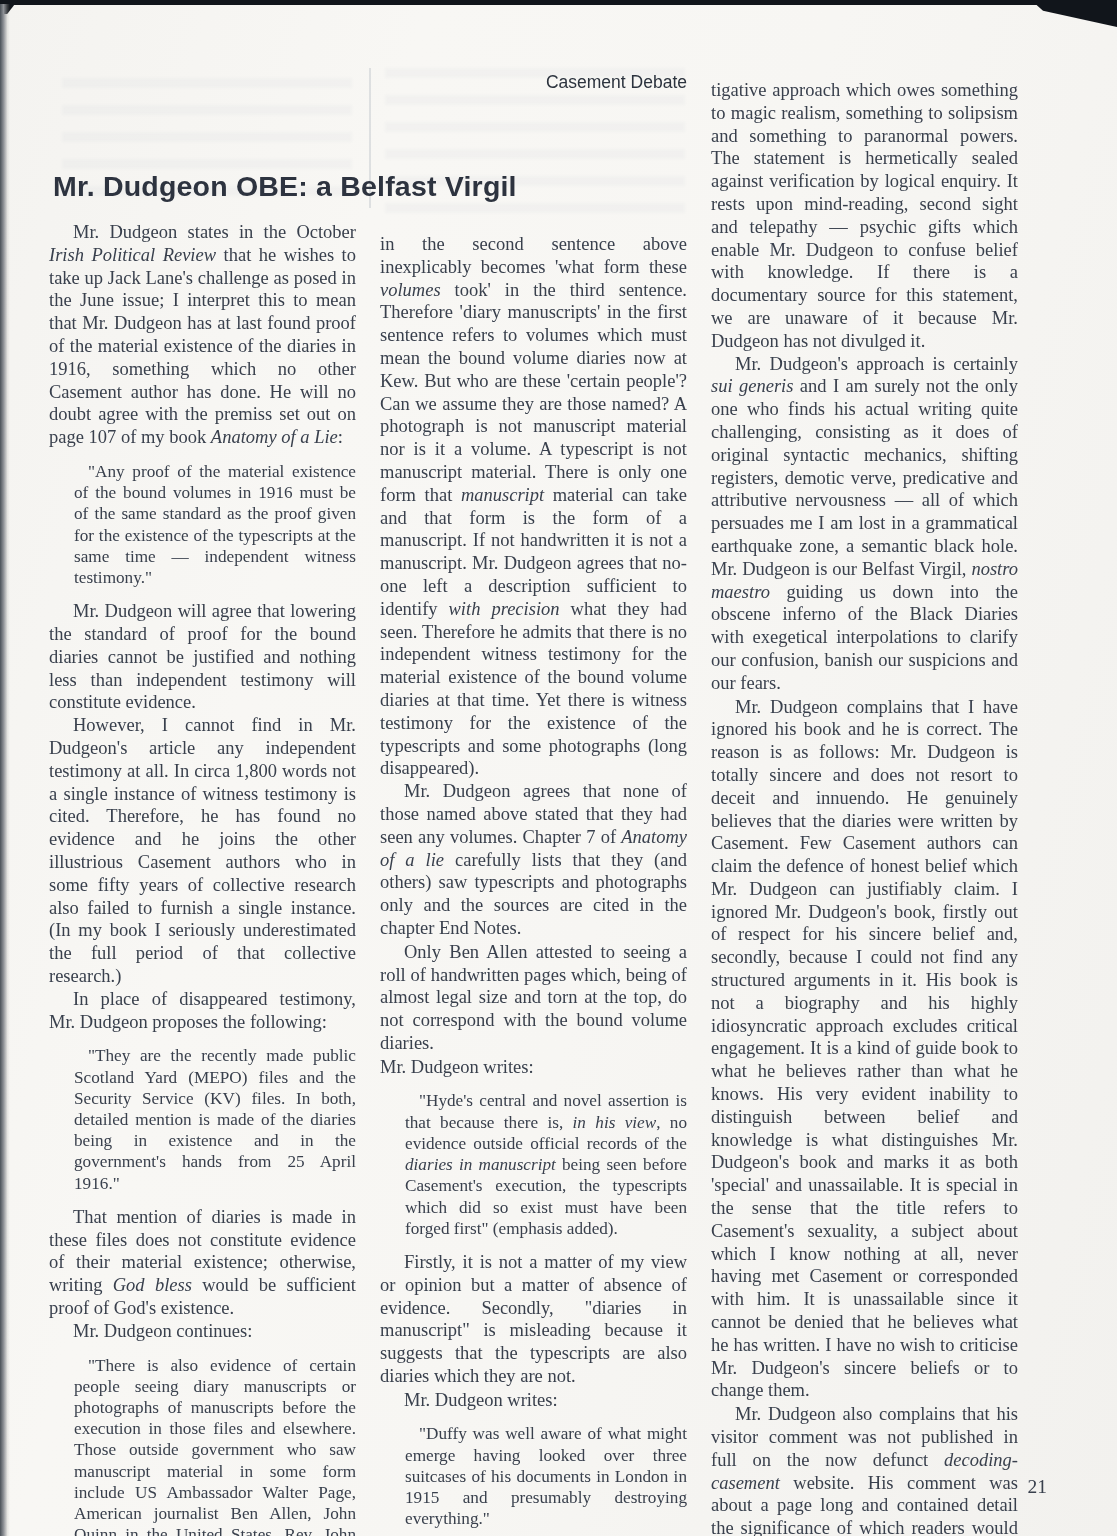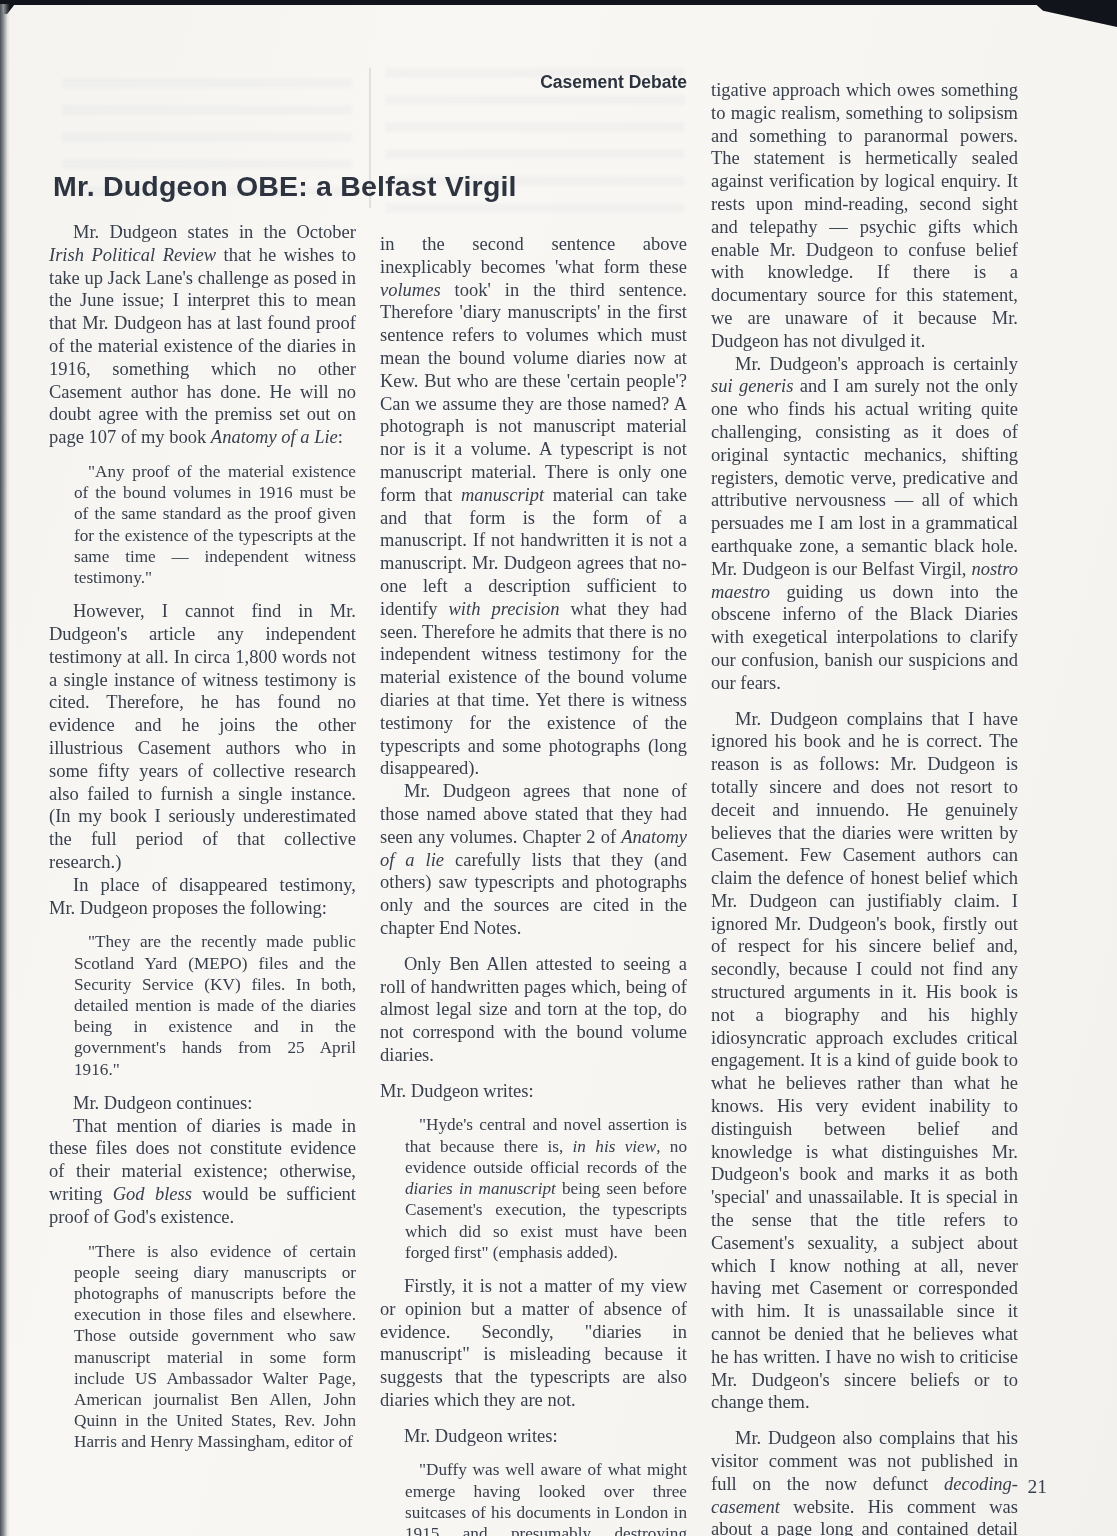--- a/index.html
+++ b/index.html
@@ -20,37 +20,37 @@
   .scan-left-edge { position:absolute; top:4px; left:0; bottom:0; width:10px;
     background:linear-gradient(90deg,#4a5158 0%,#8d9095 35%,rgba(180,180,176,0.25) 75%,rgba(0,0,0,0) 100%); }
   .scan-corner-tl { position:absolute; top:0; left:0; width:18px; height:14px; background:#11151b;
     clip-path:polygon(0 0,100% 0,40% 100%,0 100%); }
   .ghost { position:absolute; opacity:0.07; filter:blur(1.6px); pointer-events:none;
     background:repeating-linear-gradient(180deg, rgba(95,112,140,0.55) 0 10px, rgba(0,0,0,0) 10px 27px); }
   .ghost-line { position:absolute; width:2px; background:#6d7florin; background:#6d7a8e; opacity:0.18; filter:blur(0.6px); }
 
   .header-label {
     position:absolute; top:72px; left:380px; width:307px; text-align:right;
-    font-family:"Liberation Sans", sans-serif; font-weight:bold; font-size:17.5px; color:#2c333e;
+    font-family:"Liberation Sans", sans-serif; font-weight:normal; font-size:17.5px; color:#2c333e;
   }
   .title {
     position:absolute; top:166px; left:49px; width:660px; margin:4px;
     font-family:"Liberation Sans", sans-serif; font-weight:bold; font-size:28.5px;
     letter-spacing:0.2px; color:#2d333f;
   }
   .col {
     position:absolute; width:307px; text-align:justify;
     font-size:18.5px; line-height:22.8px; color:#39404d;
   }
   .col-1 { left:49px;  top:221px; }
   .col-2 { left:380px; top:221px; }
   .col-3 { left:711px; top:67px;  }
   p.para  { margin:0; text-indent:24px; }
   p.para.noindent { text-indent:0;margin-top:12px; }
-  p.para.space-before { margin-top:13px; }
+  p.para.space-before { margin-top:1px; }
   p.quote { margin:12px 0 12px 25px; text-indent:14px; font-size:17.2px; line-height:21.2px; }
   .page-number {
     position:absolute; top:1476px; left:985px; width:62px; text-align:right;
     font-size:19.5px; color:#39404d;
   }
   i { font-style:italic; }
 </style>
 </head>
 <body>
 
@@ -64,30 +64,31 @@
   <div class="ghost" style="left:62px; top:78px; width:290px; height:120px;"></div>
   <div class="ghost" style="left:385px; top:68px; width:300px; height:150px;"></div>
   <div class="ghost-line" style="left:369px; top:68px; height:140px;"></div>
 
   <div class="header-label">Casement Debate</div>
   <h1 class="title">Mr. Dudgeon OBE: a Belfast Virgil</h1>
 
   <div class="col col-1">
       <p class="para"><span>Mr. Dudgeon states in the October </span><i>Irish Political Review</i><span> that he wishes to take up Jack Lane's challenge as posed in the June issue; I interpret this to mean that Mr. Dudgeon has at last found proof of the material existence of the diaries in 1916, something which no other Casement author has done. He will no doubt agree with the premiss set out on page 107 of my book </span><i>Anatomy of a Lie</i><span>:</span></p>
       <p class="quote"><span>"Any proof of the material existence of the bound volumes in 1916 must be of the same standard as the proof given for the existence of the typescripts at the same time — independent witness testimony."</span></p>
+      <p class="para"><span>Mr. Dudgeon will agree that lowering the standard of proof for the bound diaries cannot be justified and nothing less than independent testimony will constitute evidence.</span></p>
       <p class="para"><span>However, I cannot find in Mr. Dudgeon's article any independent testimony at all. In circa 1,800 words not a single instance of witness testimony is cited. Therefore, he has found no evidence and he joins the other illustrious Casement authors who in some fifty years of collective research also failed to furnish a single instance. (In my book I seriously underestimated the full period of that collective research.)</span></p>
       <p class="para"><span>In place of disappeared testimony, Mr. Dudgeon proposes the following:</span></p>
       <p class="quote"><span>"They are the recently made public Scotland Yard (MEPO) files and the Security Service (KV) files. In both, detailed mention is made of the diaries being in existence and in the government's hands from 25 April 1916."</span></p>
+      <p class="para"><span>That mention of diaries is made in these files does not constitute evidence of their material existence; otherwise, writing </span><i>God bless</i><span> would be sufficient proof of God's existence.</span></p>
       <p class="para"><span>Mr. Dudgeon continues:</span></p>
-      <p class="para"><span>That mention of diaries is made in these files does not constitute evidence of their material existence; otherwise, writing </span><i>God bless</i><span> would be sufficient proof of God's existence.</span></p>
       <p class="quote"><span>"There is also evidence of certain people seeing diary manuscripts or photographs of manuscripts before the execution in those files and elsewhere. Those outside government who saw manuscript material in some form include US Ambassador Walter Page, American journalist Ben Allen, John Quinn in the United States, Rev. John Harris and Henry Massingham, editor of </span></p>
     </div>
   <div class="col col-2">
       <p class="para noindent"><span>in the second sentence above inexplicably becomes 'what form these </span><i>volumes</i><span> took' in the third sentence. Therefore 'diary manuscripts' in the first sentence refers to volumes which must mean the bound volume diaries now at Kew. But who are these 'certain people'? Can we assume they are those named? A photograph is not manuscript material nor is it a volume. A typescript is not manuscript material. There is only one form that </span><i>manuscript</i><span> material can take and that form is the form of a manuscript. If not handwritten it is not a manuscript. Mr. Dudgeon agrees that no-one left a description sufficient to identify </span><i>with precision</i><span> what they had seen. Therefore he admits that there is no independent witness testimony for the material existence of the bound volume diaries at that time. Yet there is witness testimony for the existence of the typescripts and some photographs (long disappeared).</span></p>
-      <p class="para"><span>Mr. Dudgeon agrees that none of those named above stated that they had seen any volumes. Chapter 2 of </span><i>Anatomy of a lie</i><span> carefully lists that they (and others) saw typescripts and photographs only and the sources are cited in the chapter End Notes.</span></p>
+      <p class="para"><span>Mr. Dudgeon agrees that none of those named above stated that they had seen any volumes. Chapter 7 of </span><i>Anatomy of a lie</i><span> carefully lists that they (and others) saw typescripts and photographs only and the sources are cited in the chapter End Notes.</span></p>
       <p class="para space-before"><span>Only Ben Allen attested to seeing a roll of handwritten pages which, being of almost legal size and torn at the top, do not correspond with the bound volume diaries.</span></p>
       <p class="para noindent space-before"><span>Mr. Dudgeon writes:</span></p>
       <p class="quote"><span>"Hyde's central and novel assertion is that because there is, </span><i>in his view</i><span>, no evidence outside official records of the </span><i>diaries in manuscript</i><span> being seen before Casement's execution, the typescripts which did so exist must have been forged first" (emphasis added).</span></p>
       <p class="para"><span>Firstly, it is not a matter of my view or opinion but a matter of absence of evidence. Secondly, "diaries in manuscript" is misleading because it suggests that the typescripts are also diaries which they are not.</span></p>
       <p class="para space-before"><span>Mr. Dudgeon writes:</span></p>
       <p class="quote"><span>"Duffy was well aware of what might emerge having looked over three suitcases of his documents in London in 1915 and presumably destroying everything."</span></p>
     </div>
   <div class="col col-3">
       <p class="para noindent"><span>tigative approach which owes something to magic realism, something to solipsism and something to paranormal powers. The statement is hermetically sealed against verification by logical enquiry. It rests upon mind-reading, second sight and telepathy — psychic gifts which enable Mr. Dudgeon to confuse belief with knowledge. If there is a documentary source for this statement, we are unaware of it because Mr. Dudgeon has not divulged it.</span></p>
       <p class="para"><span>Mr. Dudgeon's approach is certainly </span><i>sui generis</i><span> and I am surely not the only one who finds his actual writing quite challenging, consisting as it does of original syntactic mechanics, shifting registers, demotic verve, predicative and attributive nervousness — all of which persuades me I am lost in a grammatical earthquake zone, a semantic black hole. Mr. Dudgeon is our Belfast Virgil, </span><i>nostro maestro</i><span> guiding us down into the obscene inferno of the Black Diaries with exegetical interpolations to clarify our confusion, banish our suspicions and our fears.</span></p>

